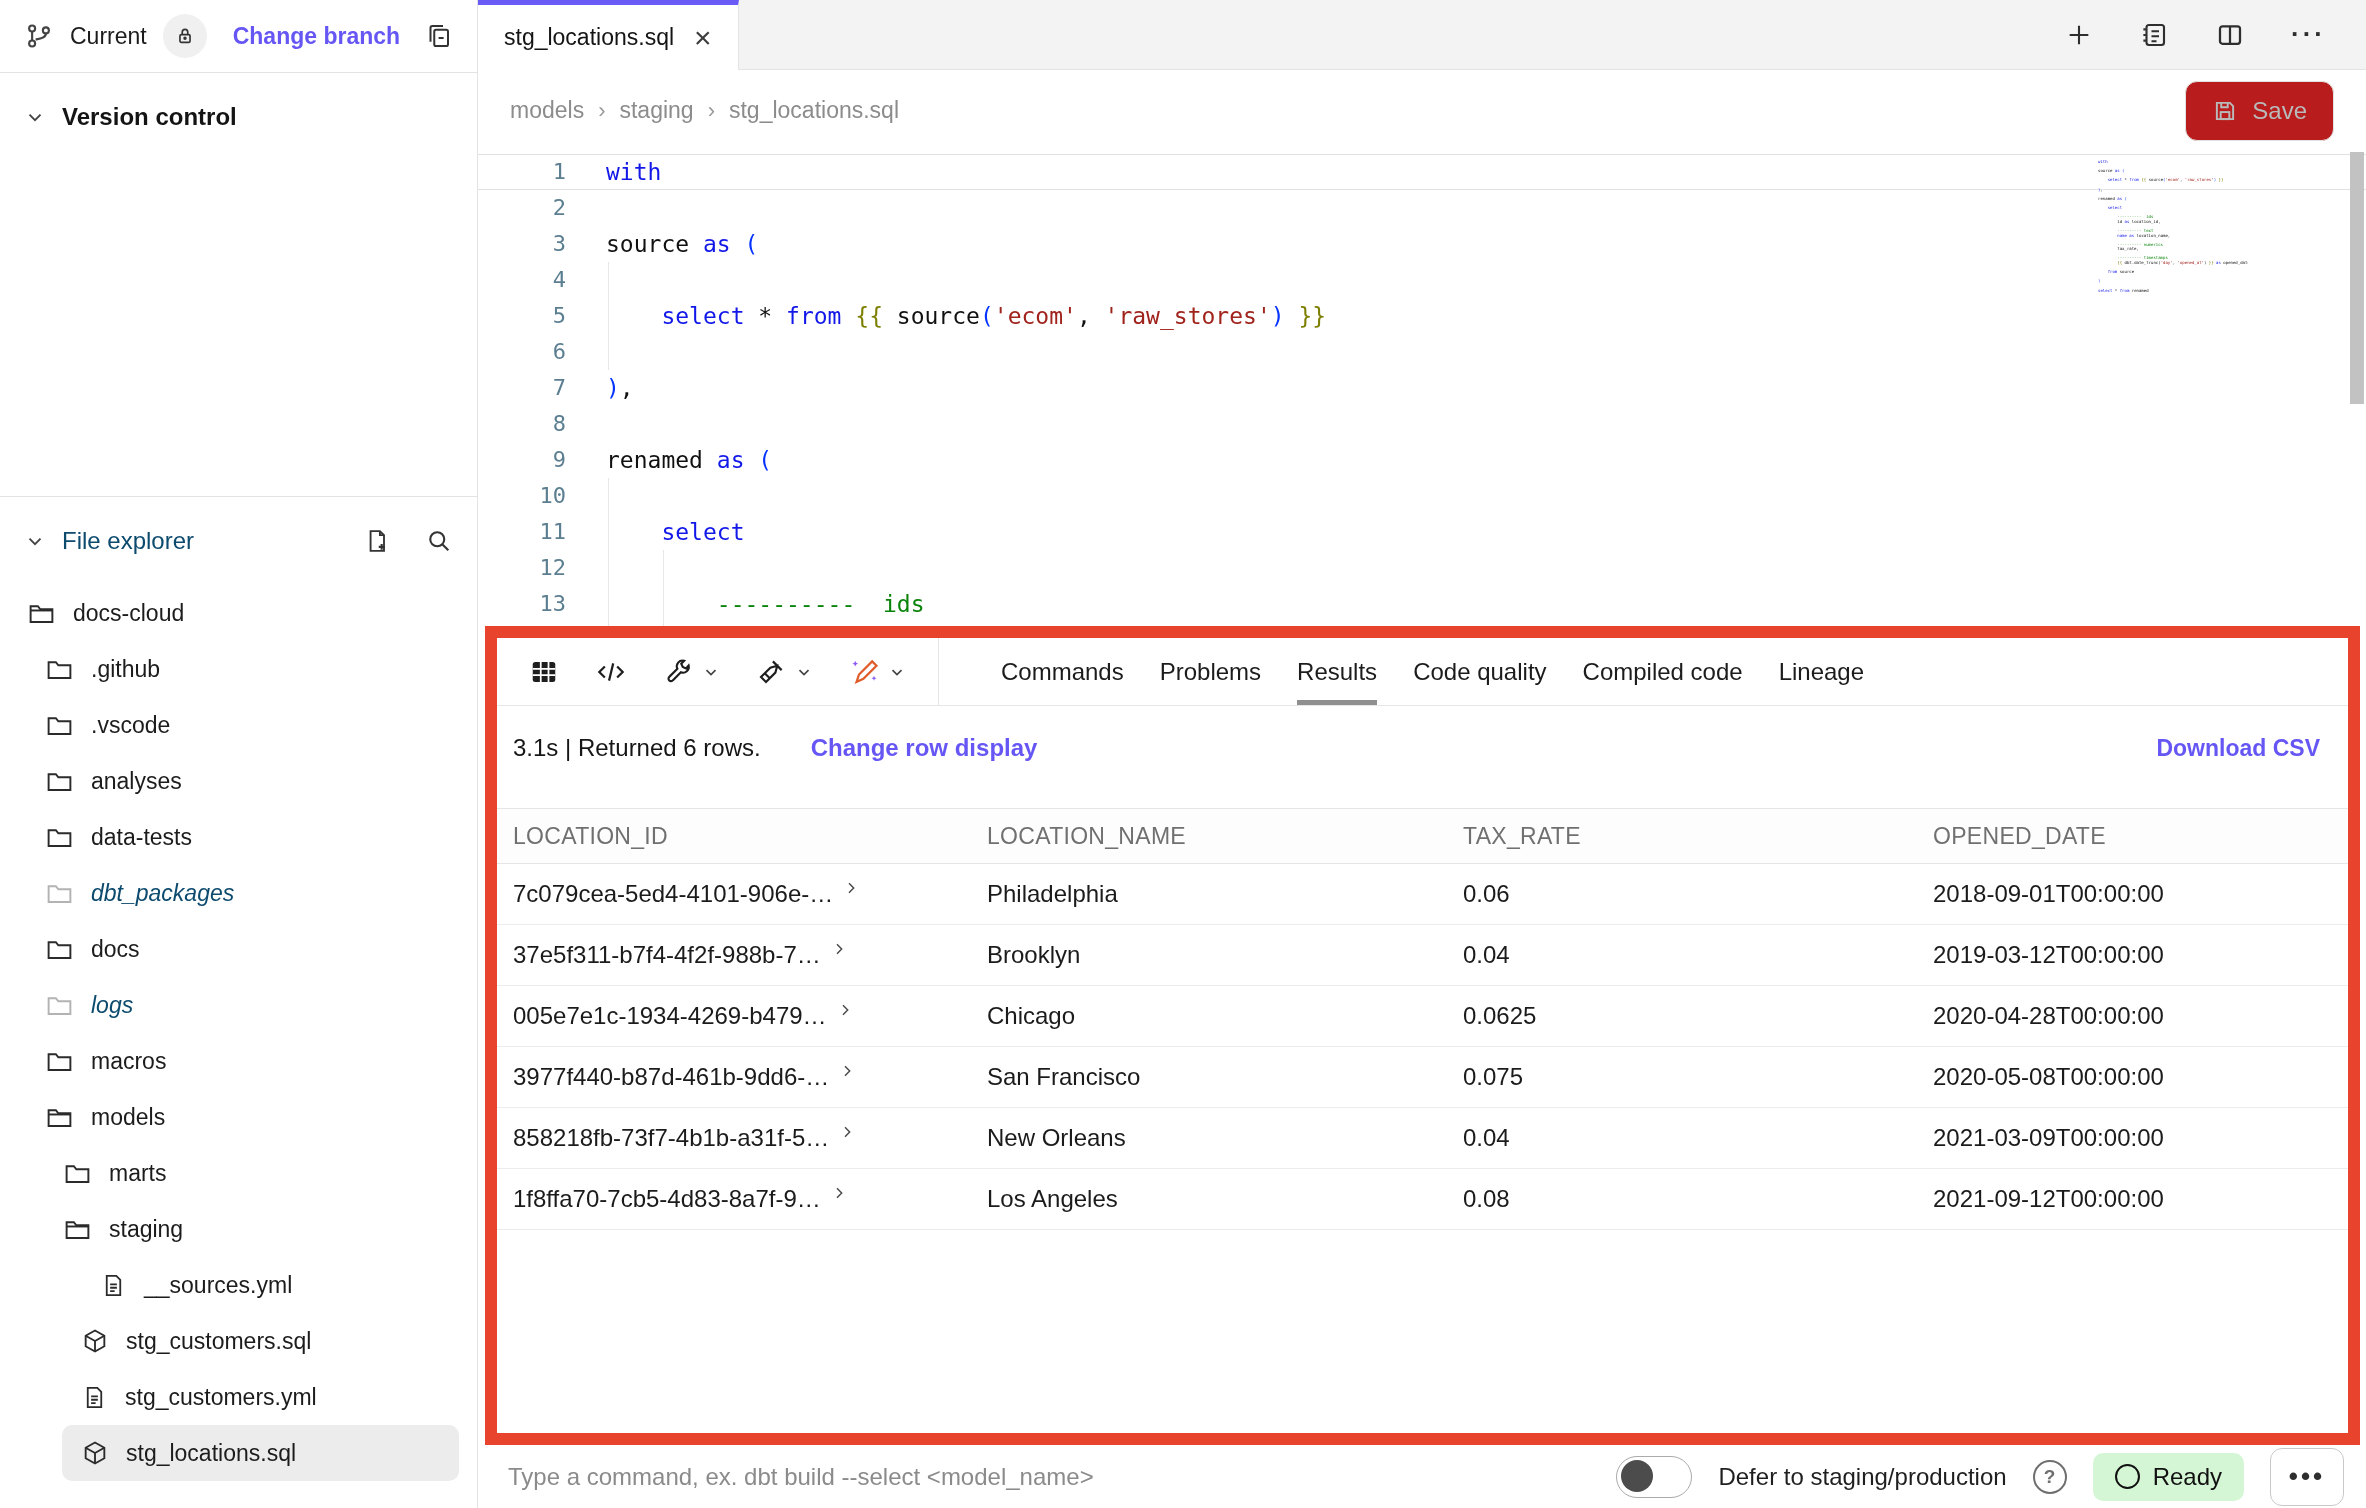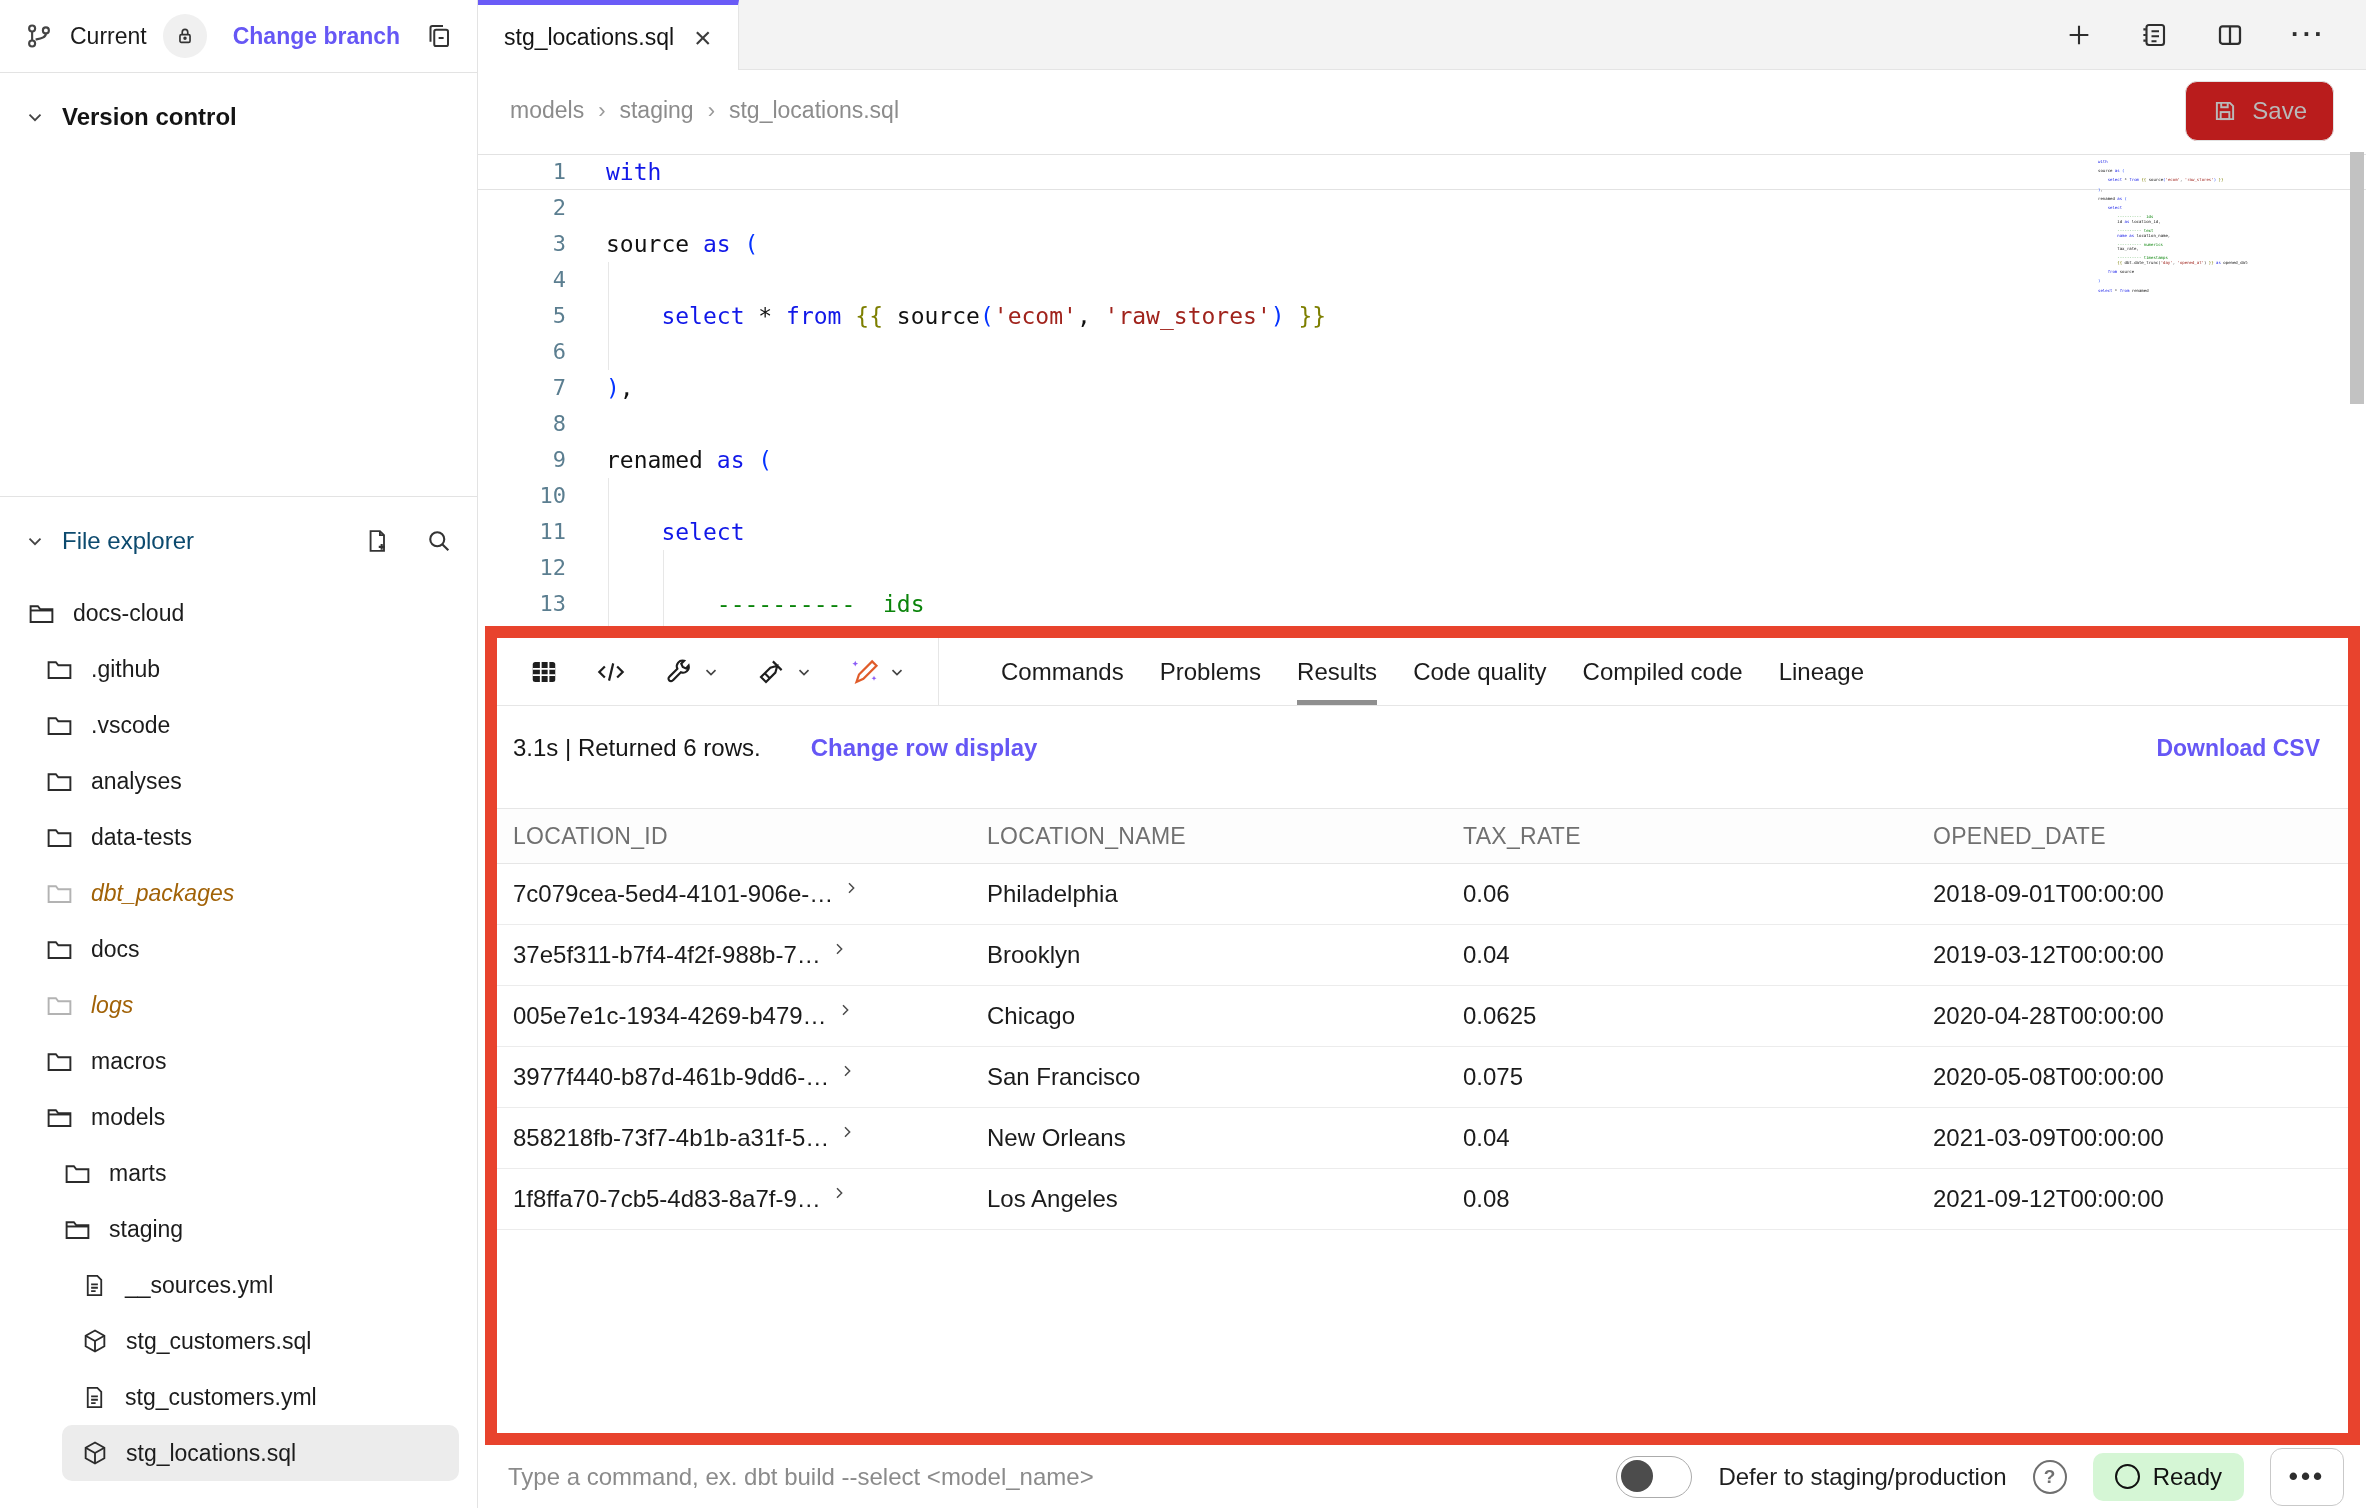--- a/index.html
+++ b/index.html
@@ -25,21 +25,21 @@
   .create-branch .main-part{flex:1;display:flex;align-items:center;gap:18px;padding-left:26px;font-size:23px;font-weight:600;color:#141414;cursor:pointer;}
   .create-branch .divider{width:1.5px;background:#c9c9c9;}
   .create-branch .chev-part{width:72px;display:flex;align-items:center;justify-content:center;cursor:pointer;}
   .fe-section{flex:1;overflow:hidden;}
   .fe-header{display:flex;align-items:center;gap:16px;padding:30px 24px 0 24px;}
   .fe-header .title{font-size:24px;font-weight:400;color:#0c4a6e;flex:1;}
   .fe-header .hicons{display:flex;align-items:center;gap:34px;}
   .fe-tree{padding-top:30px;}
   .tree-row{height:56px;display:flex;align-items:center;gap:17px;font-size:23px;color:#1c1c1c;cursor:pointer;box-sizing:border-box;}
   .tree-row .ticon{flex:none;color:#2b2b2b;}
-  .tree-row.muted{color:#a16207;font-style:italic;}
+  .tree-row.muted{color:#0c4a6e;font-style:italic;}
   .tree-row.muted .ticon{color:#b3b3b3;}
   .tree-row.selected{background:#ececec;border-radius:10px;margin-left:62px;margin-right:18px;}
 
   
   .main{flex:1;position:relative;display:flex;flex-direction:column;min-width:0;}
   .tabstrip{height:69px;flex:none;background:#f3f3f3;border-bottom:1px solid #e4e4e4;display:flex;align-items:stretch;}
   .tab{background:#fff;border-top:5px solid #6A5BF7;border-right:1px solid #e4e4e4;margin-bottom:-1px;display:flex;align-items:center;gap:20px;padding:0 26px;font-size:23px;color:#141414;cursor:pointer;}
   .tab .close{font-size:30px;color:#3c3c3c;line-height:1;cursor:pointer;}
   .tab-actions{margin-left:auto;display:flex;align-items:center;gap:46px;padding-right:40px;color:#2e2e2e;}
   .tab-actions .ticonbtn{cursor:pointer;}
@@ -264,21 +264,21 @@
           </div>
           <div class="tree-row" style="padding-left: 63px;">
             <span class="ticon">
               <svg width="29" height="29" viewBox="0 0 24 24" fill="none" stroke="currentColor" stroke-width="1.6">
                 <path d="M3 6h6l2 2.5h10V19H3z"></path>
                 <path d="M3 9.5h18"></path>
               </svg>
             </span>
             <span class="tlabel">staging</span>
           </div>
-          <div class="tree-row" style="padding-left: 81px;">
+          <div class="tree-row" style="padding-left: 81px; margin-left: 19px;">
             <span class="ticon">
               <svg width="27" height="27" viewBox="0 0 24 24" fill="none" stroke="currentColor" stroke-width="1.6">
                 <path d="M6 3.5h8.5L18 7v13.5H6z"></path>
                 <path d="M9 11h6M9 14h6M9 17h4"></path>
               </svg>
             </span>
             <span class="tlabel">__sources.yml</span>
           </div>
           <div class="tree-row" style="padding-left: 81px;">
             <span class="ticon">

